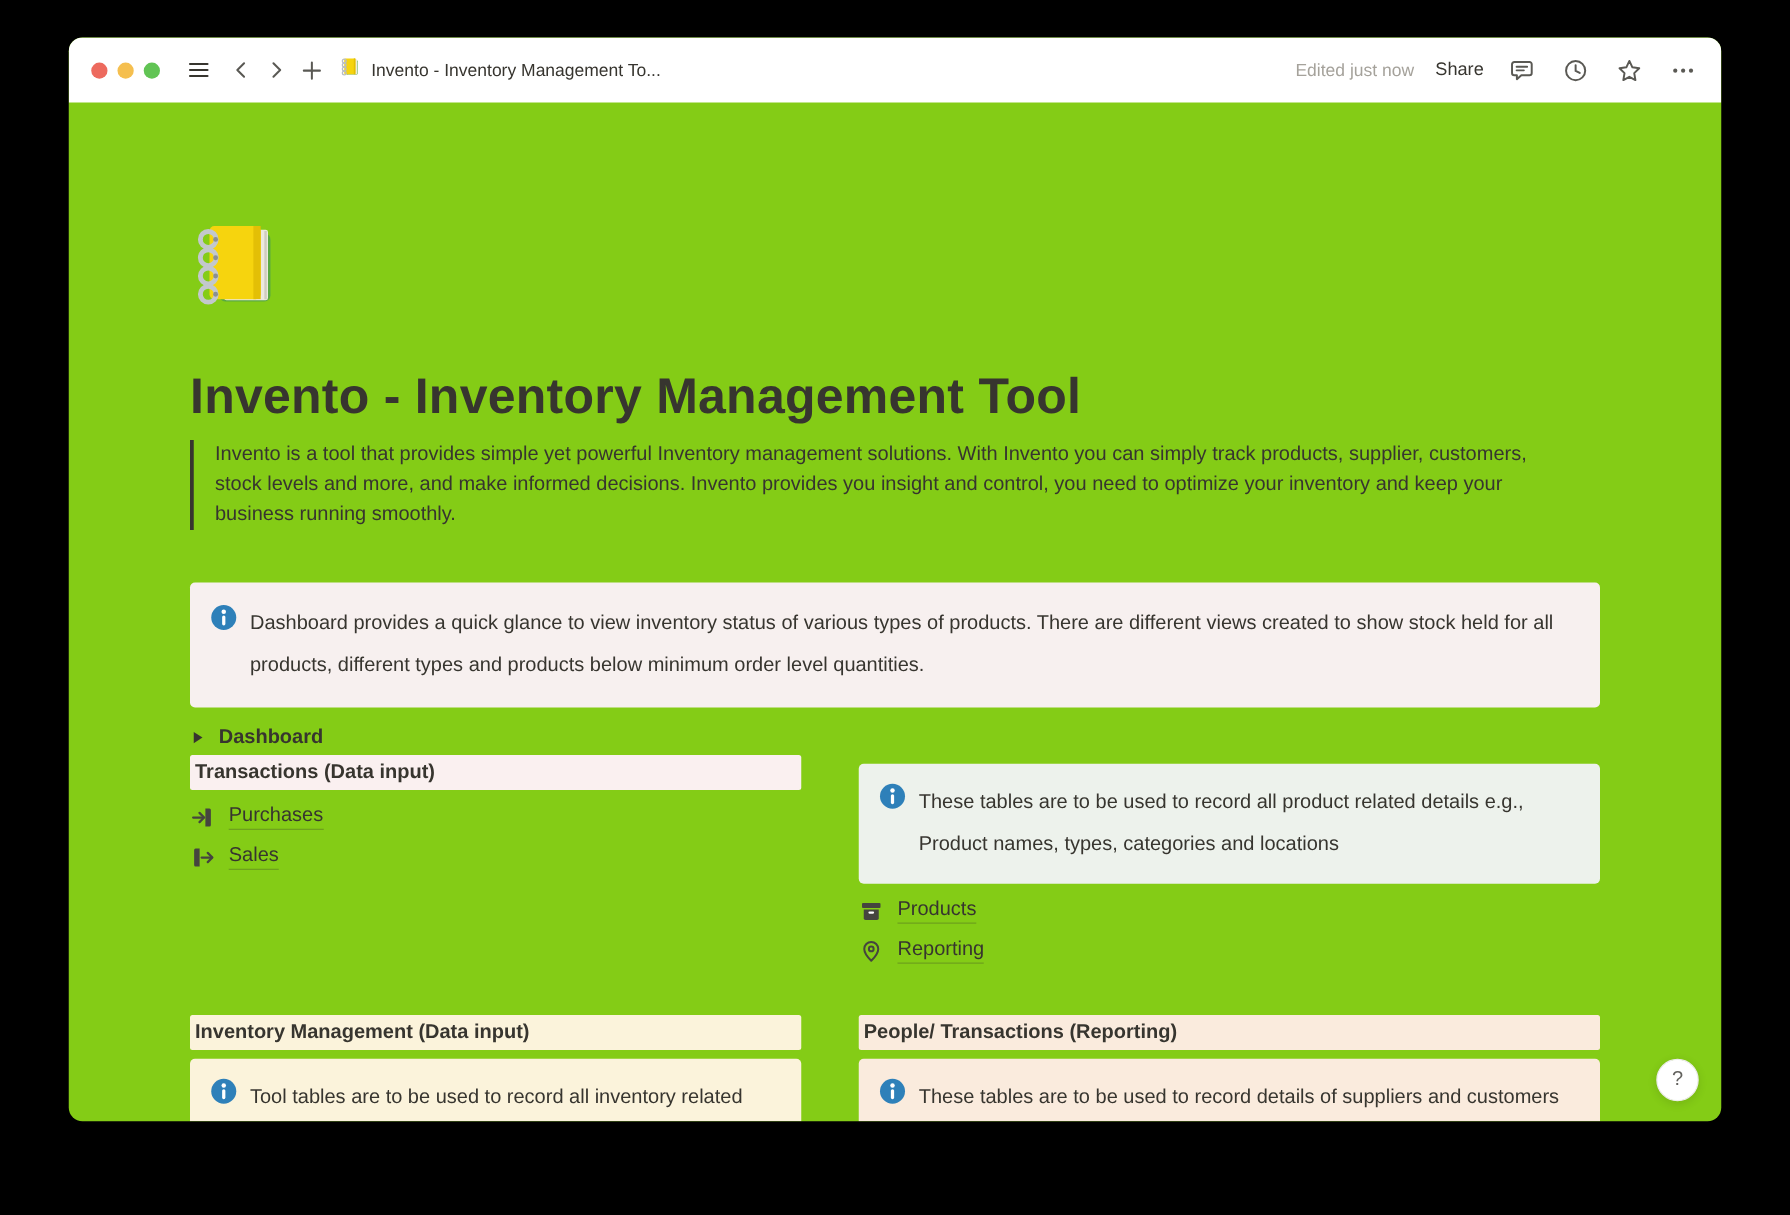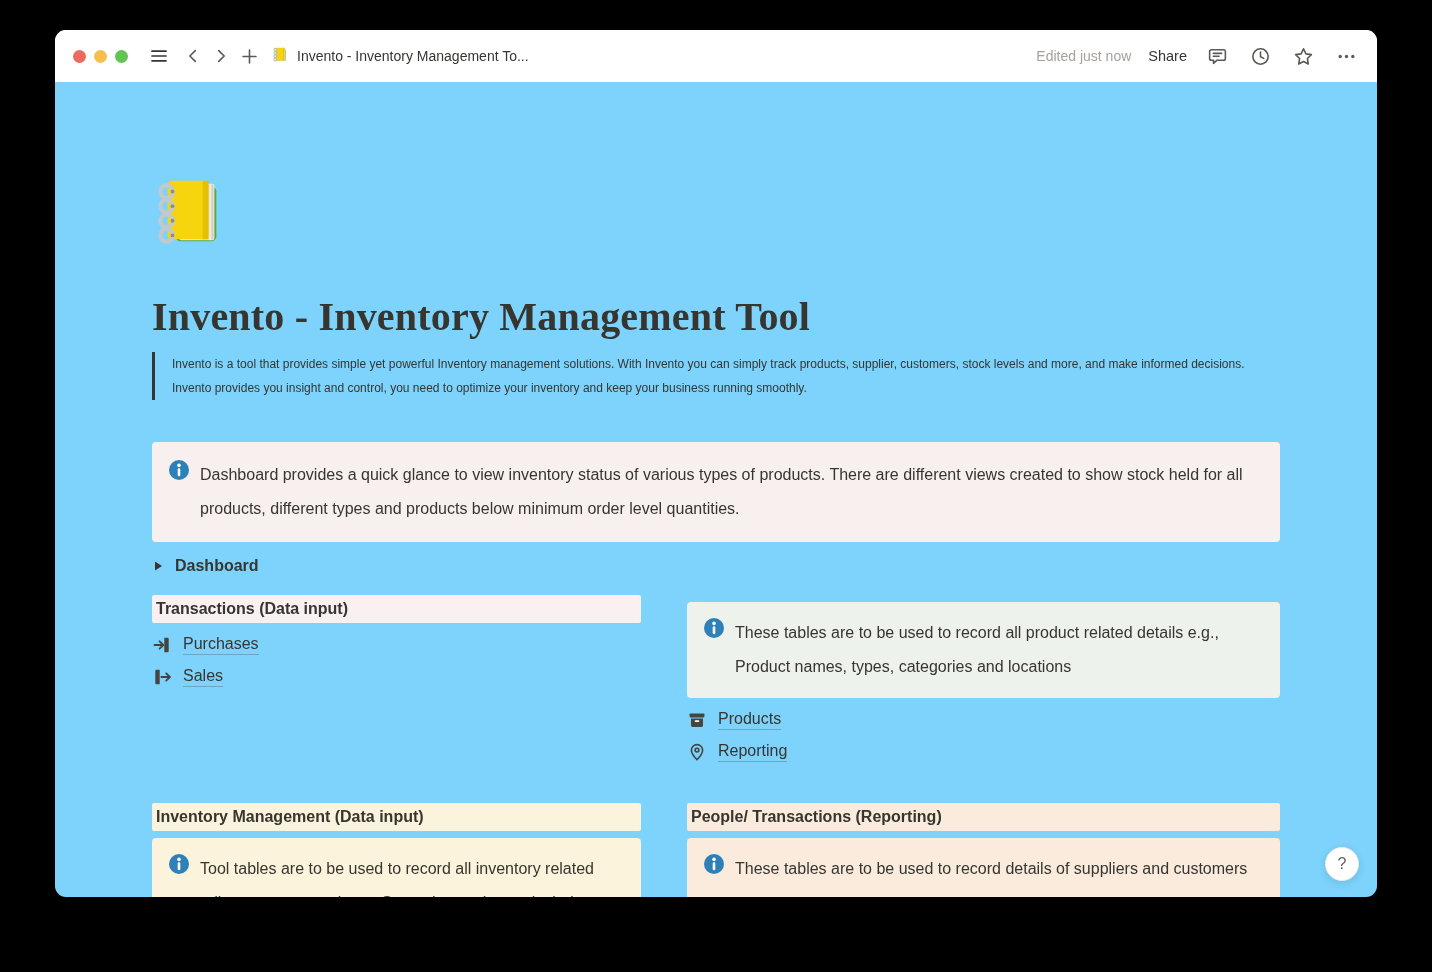--- a/index.html
+++ b/index.html
@@ -20,21 +20,21 @@
   html,body{width:1432px;height:972px;}
   body{
     background:#000;
     font-family:"Liberation Sans","DejaVu Sans",sans-serif;
     color:var(--text);
     position:relative;
     overflow:hidden;
   }
   .window{
     position:absolute;left:55px;top:30px;width:1322px;height:867px;
-    background:#7dd3fc;border-radius:11px;overflow:hidden;
+    background:#84cc16;border-radius:11px;overflow:hidden;
     box-shadow:0 22px 45px rgba(0,0,0,.6);
   }
   
   .titlebar{
     height:52px;display:flex;align-items:center;padding:0 18px 0 18px;
     background:#fff;
   }
   .traffic{display:flex;align-items:center;gap:8px;}
   .dot{width:13px;height:13px;border-radius:50%;}
   .dot.red{background:var(--traffic-red);}
@@ -52,39 +52,39 @@
   .crumb-title{font-size:14px;color:var(--text);white-space:nowrap;}
   .tb-right{margin-left:auto;display:flex;align-items:center;gap:17px;}
   .tb-edited{font-size:14px;color:var(--text-gray);white-space:nowrap;}
   .tb-share{font-size:14.5px;font-weight:500;color:var(--text);background:none;border:none;cursor:pointer;text-align:center;}
   
   .page-scroll{height:815px;overflow:hidden;}
   .page-body{margin-left:97px;width:1128px;}
   .page-icon{margin-top:91px;width:78px;height:78px;cursor:pointer;}
   h1.page-title{
     margin-top:42px;font-size:40px;line-height:48px;font-weight:700;
-    letter-spacing:.2px;color:var(--text);font-family:Liberation Serif, serif;
+    letter-spacing:.2px;color:var(--text);
   }
   .quote{
     margin-top:11px;border-left:3px solid var(--text);
-    padding-left:17px;font-size:12px;line-height:24px;color:var(--text);
+    padding-left:17px;font-size:16px;line-height:24px;color:var(--text);
     width:1108px;
   }
   .callout{
     border-radius:4px;display:flex;gap:10px;align-items:flex-start;
     font-size:16px;line-height:34px;color:var(--text);
   }
   .callout .ico{flex:0 0 22px;padding-top:1px;}
   .callout-top{margin-top:42px;background:var(--top-callout-bg);padding:16px;width:1128px;}
   .toggle-row{margin-top:10px;height:28px;display:flex;align-items:center;gap:11px;cursor:pointer;width:fit-content;text-align:center;}
   .toggle-tri{color:var(--text);display:flex;}
   .toggle-label{font-size:16px;font-weight:600;color:var(--text);}
   
   .cols{display:flex;gap:46px;}
-  .cols.row1{margin-top:15px;}
+  .cols.row1{}
   .cols.row2{margin-top:35px;}
   .col-l{width:489px;}
   .col-r{width:593px;}
   .sec-head{
     font-size:16px;line-height:22px;font-weight:600;color:var(--text);
     padding:3px 4px;border-radius:2px;
   }
   .sec-callout{margin-top:7px;padding:14px 16px;}
   .bg-pink{background:var(--pink);}
   .bg-green{background:var(--green);}

